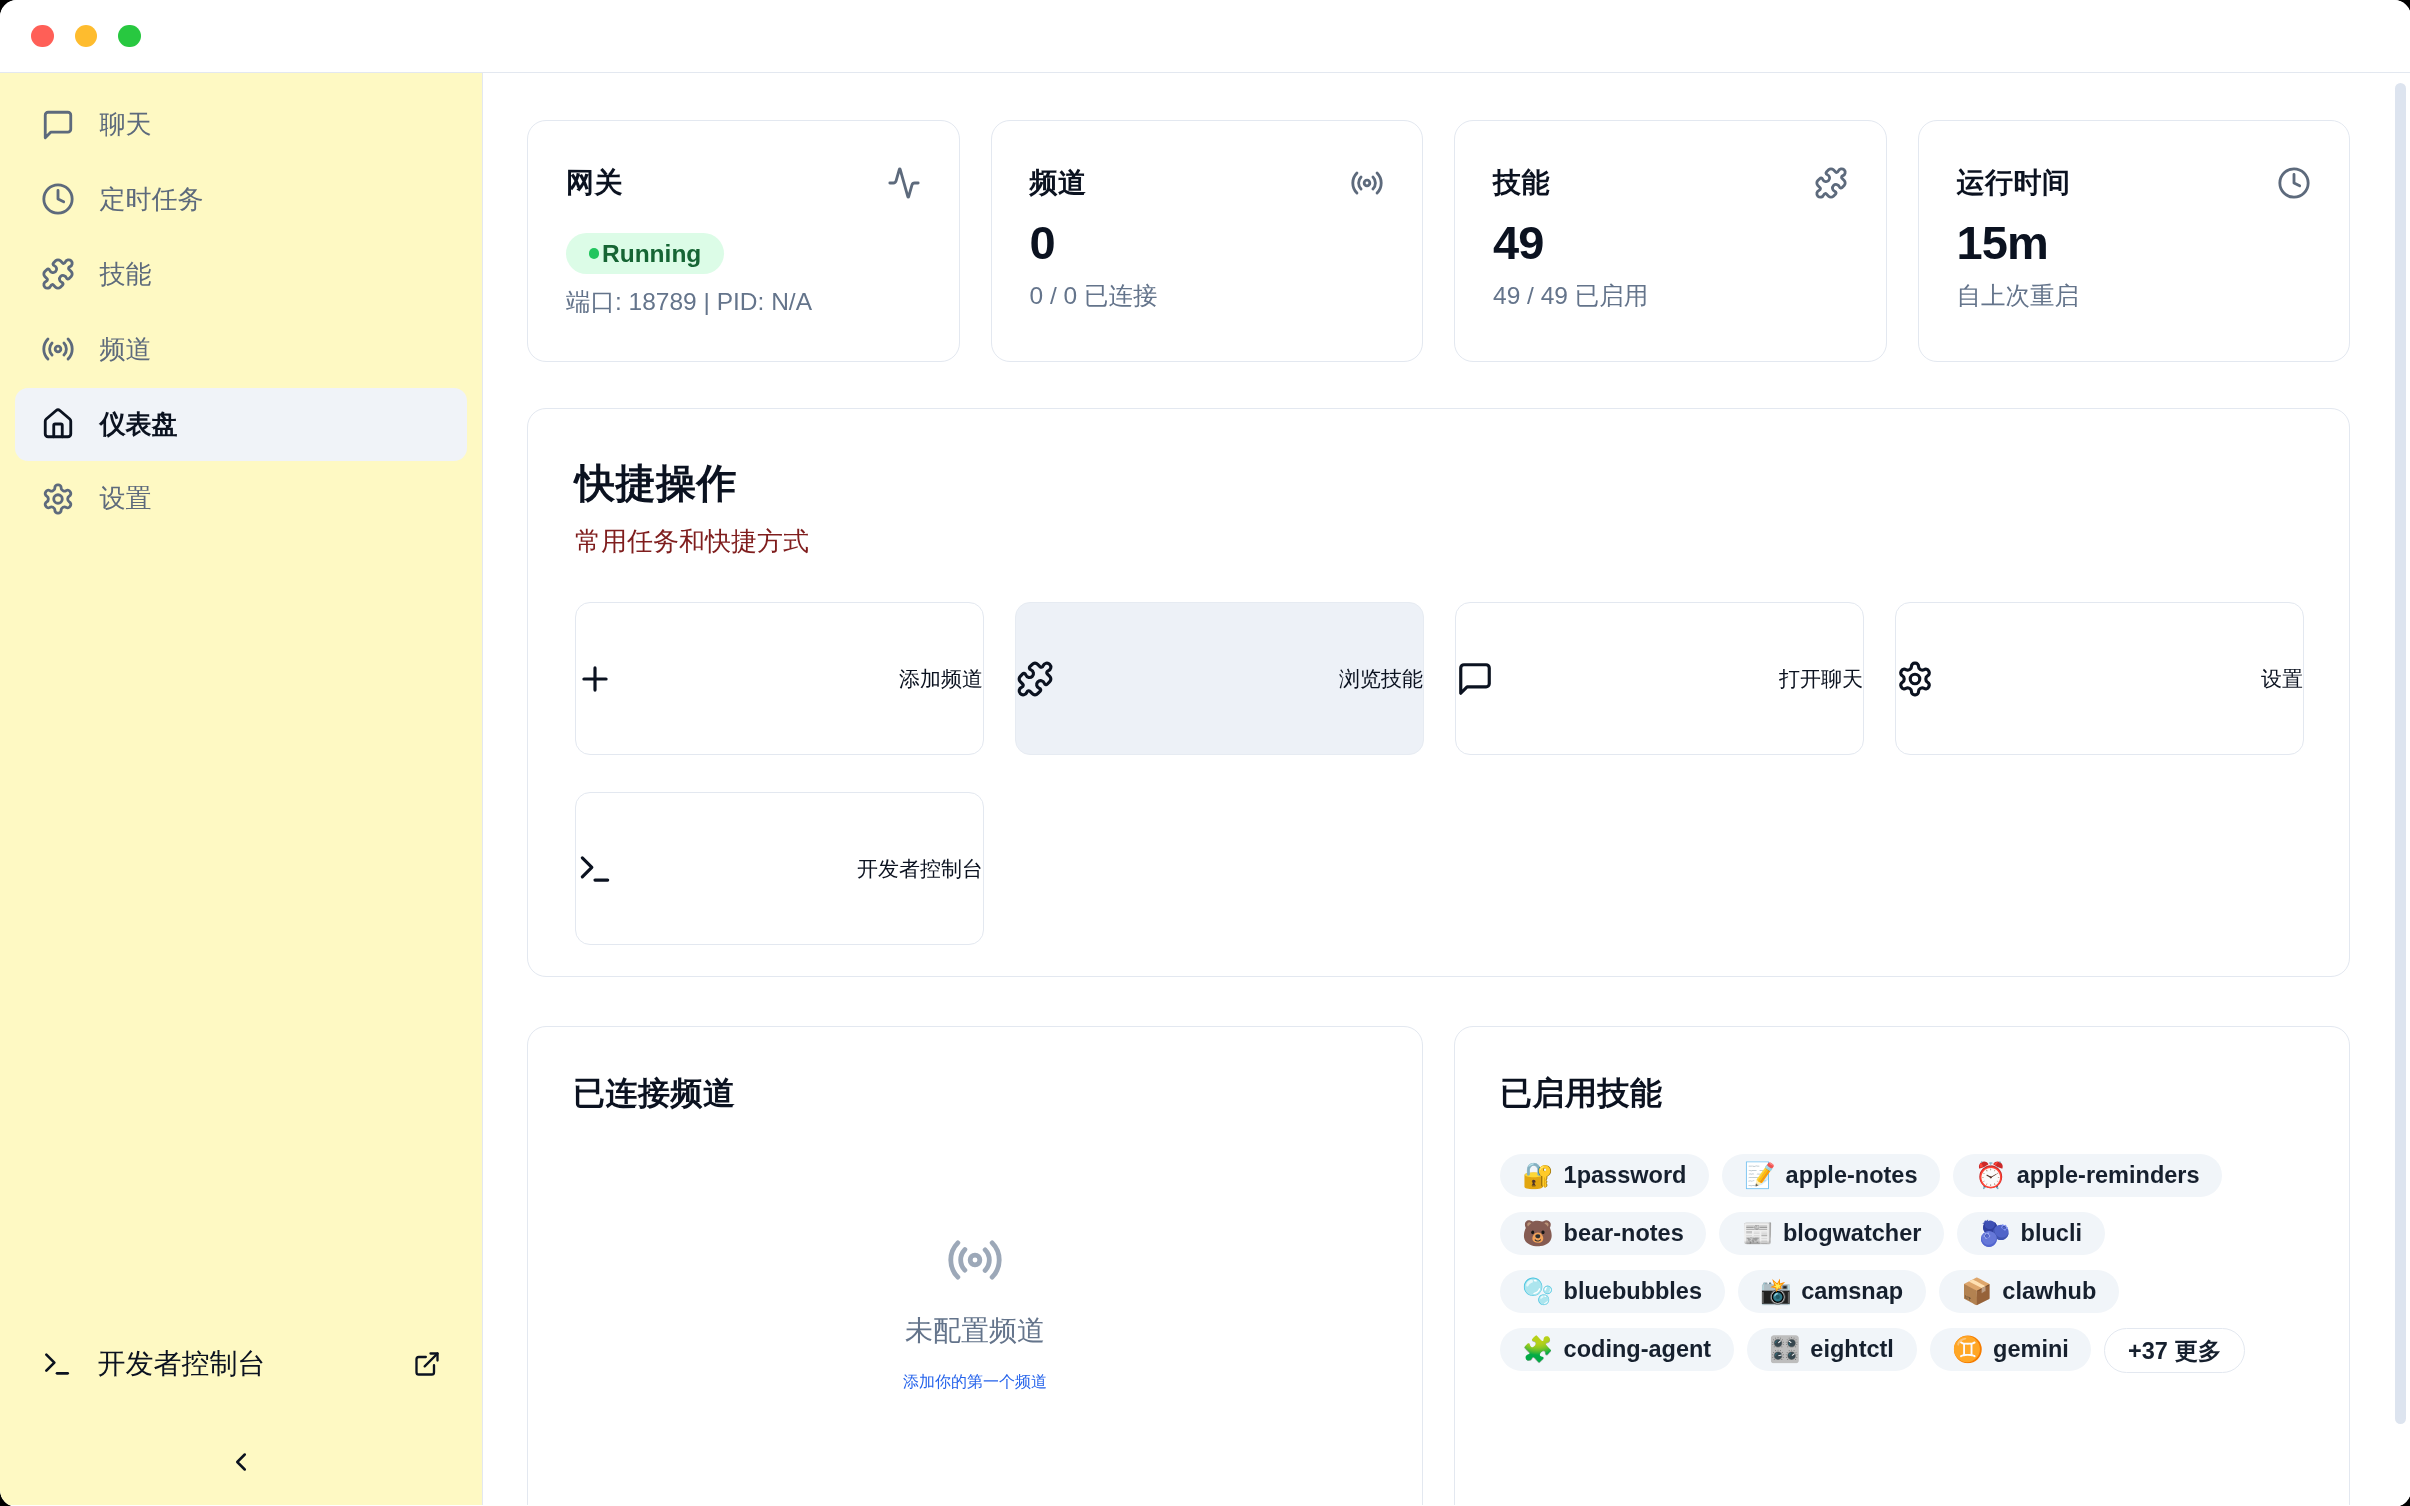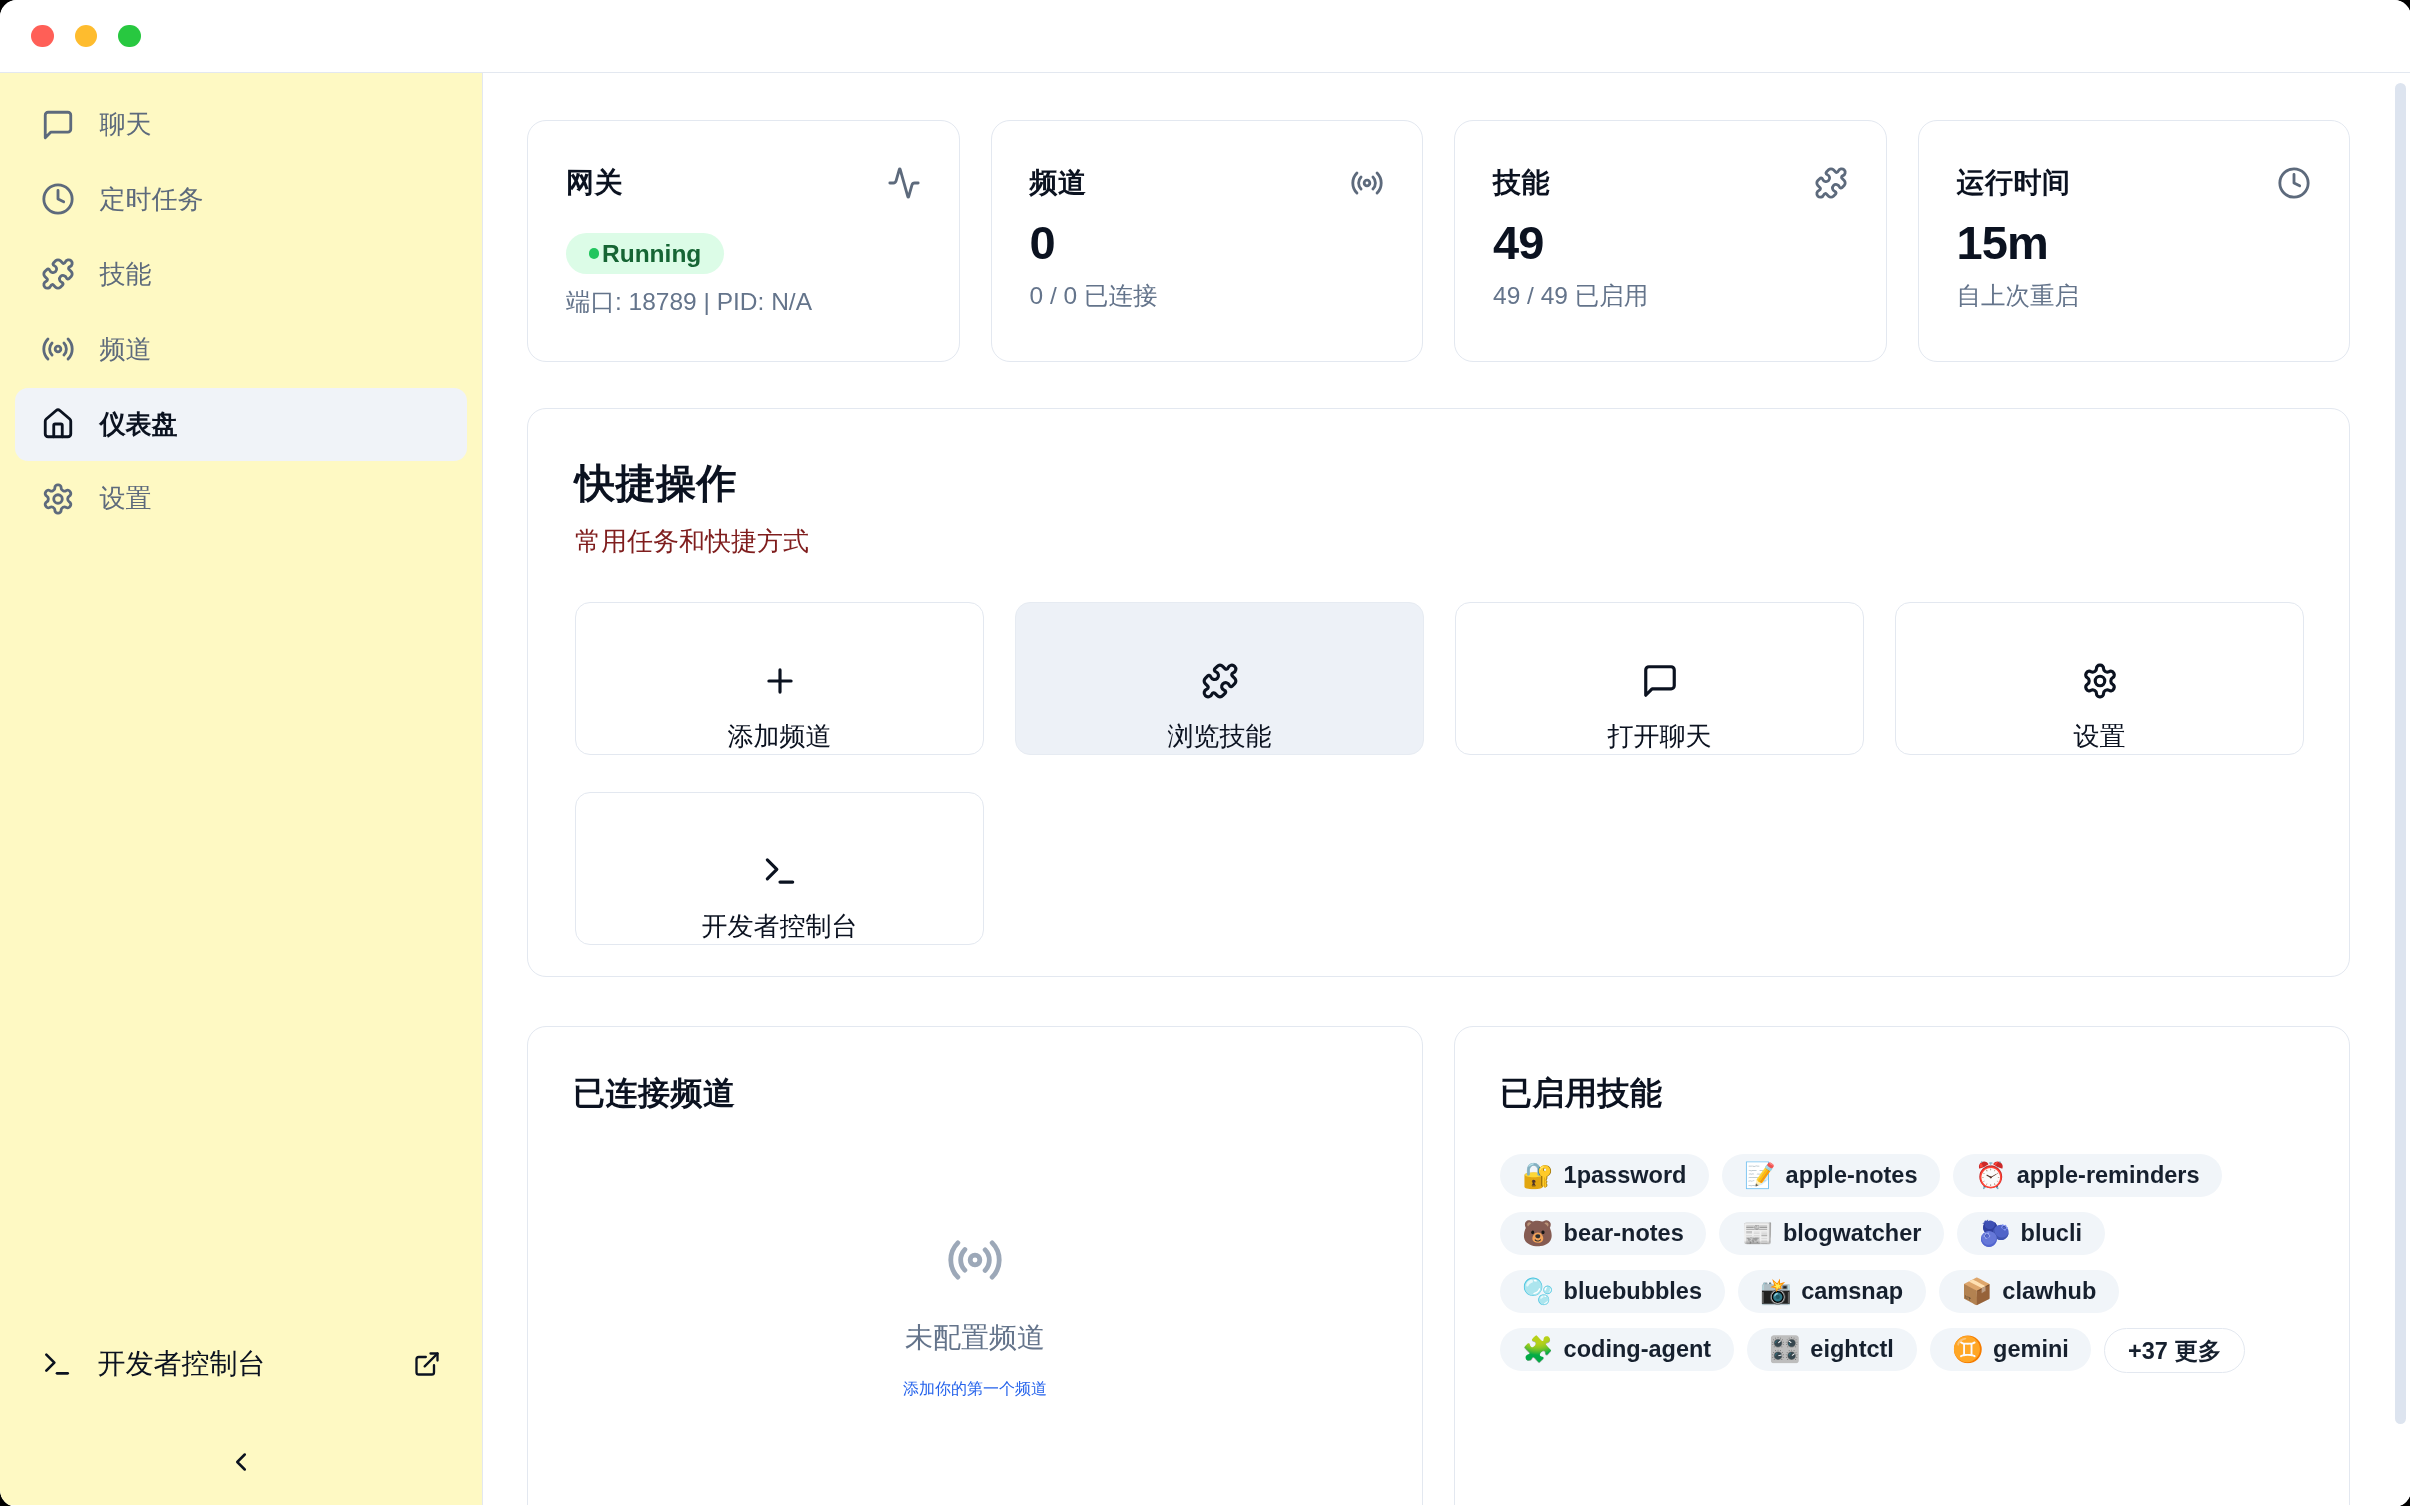--- a/index.html
+++ b/index.html
@@ -50,31 +50,31 @@
   .stat-detail{margin-top:10px;font-size:24.5px;color:#64748b;}
   .badge{margin-top:31px;display:inline-flex;align-items:center;gap:3px;height:41px;padding:0 22.6px;border-radius:21px;font-size:24.5px;font-weight:600;}
   .badge .dot{width:10.4px;height:10.4px;border-radius:50%;}
   .stat-card .stat-detail.after-badge{margin-top:11.3px;}
 
   
   .quick-panel{margin-top:46px;height:569px;box-sizing:border-box;border:1.9px solid #e3e8f0;border-radius:19px;padding:47px 45px 0 47px;background:#fff;}
   .quick-title{margin:0;font-size:40px;font-weight:700;color:#0b1220;letter-spacing:0.5px;}
   .quick-subtitle{margin:13px 0 0;font-size:26px;color:#7f1d1d;}
   .actions-grid{margin-top:43px;display:grid;grid-template-columns:repeat(4,1fr);gap:37px 31px;}
-  .action-btn{height:153px;border:1.9px solid #e3e8f0;border-radius:15px;background:#fff;display:flex;flex-direction:column;align-items:center;justify-content:flex-end;gap:19px;font-family:inherit;font-size:26px;color:#0b1220;cursor:pointer;padding:0;}
+  .action-btn{height:153px;border:1.9px solid #e3e8f0;border-radius:15px;background:#fff;display:flex;flex-direction:row;align-items:center;justify-content:space-between;gap:19px;font-family:inherit;font-size:21px;color:#0b1220;cursor:pointer;padding:0;}
   .action-btn .icon{color:#0b1220;}
   .action-btn.highlighted{background:#edf1f7;border-color:#e6ebf2;}
 
   
   .bottom-row{display:flex;gap:31px;margin-top:49px;}
   .panel{flex:1;height:659px;box-sizing:border-box;border:1.9px solid #e3e8f0;border-radius:19px;padding:45px;background:#fff;}
   .panel-title{margin:0;font-size:32px;font-weight:700;color:#0b1220;letter-spacing:0.5px;}
   .empty-state{display:flex;flex-direction:column;align-items:center;text-align:center;margin-top:115px;}
   .empty-state .icon{color:#9ca8b8;}
-  .empty-text{margin-top:30px;font-size:28px;color:#64748b;text-align:center;}
+  .empty-text{margin-top:23px;font-size:28px;color:#64748b;text-align:center;}
   .empty-link{margin-top:22px;font-size:16px;font-weight:400;text-decoration:none;cursor:pointer;}
 
   .pills{margin-top:38px;display:flex;flex-wrap:wrap;gap:15px 13px;align-content:flex-start;}
   .pill{height:43px;padding:0 22.6px;border-radius:22.6px;background:#f1f5f9;display:inline-flex;align-items:center;gap:9.4px;font-size:23.5px;font-weight:600;color:#16202e;}
   .pill .emoji{font-size:25.4px;line-height:1;}
   .pill.more{background:#fff;border:1.9px solid #e3e8f0;cursor:pointer;}
 
   
   .scrollbar-thumb{position:absolute;top:83px;right:4.7px;width:11.3px;height:1341px;border-radius:6.6px;background:#dde4ef;}
 </style>

